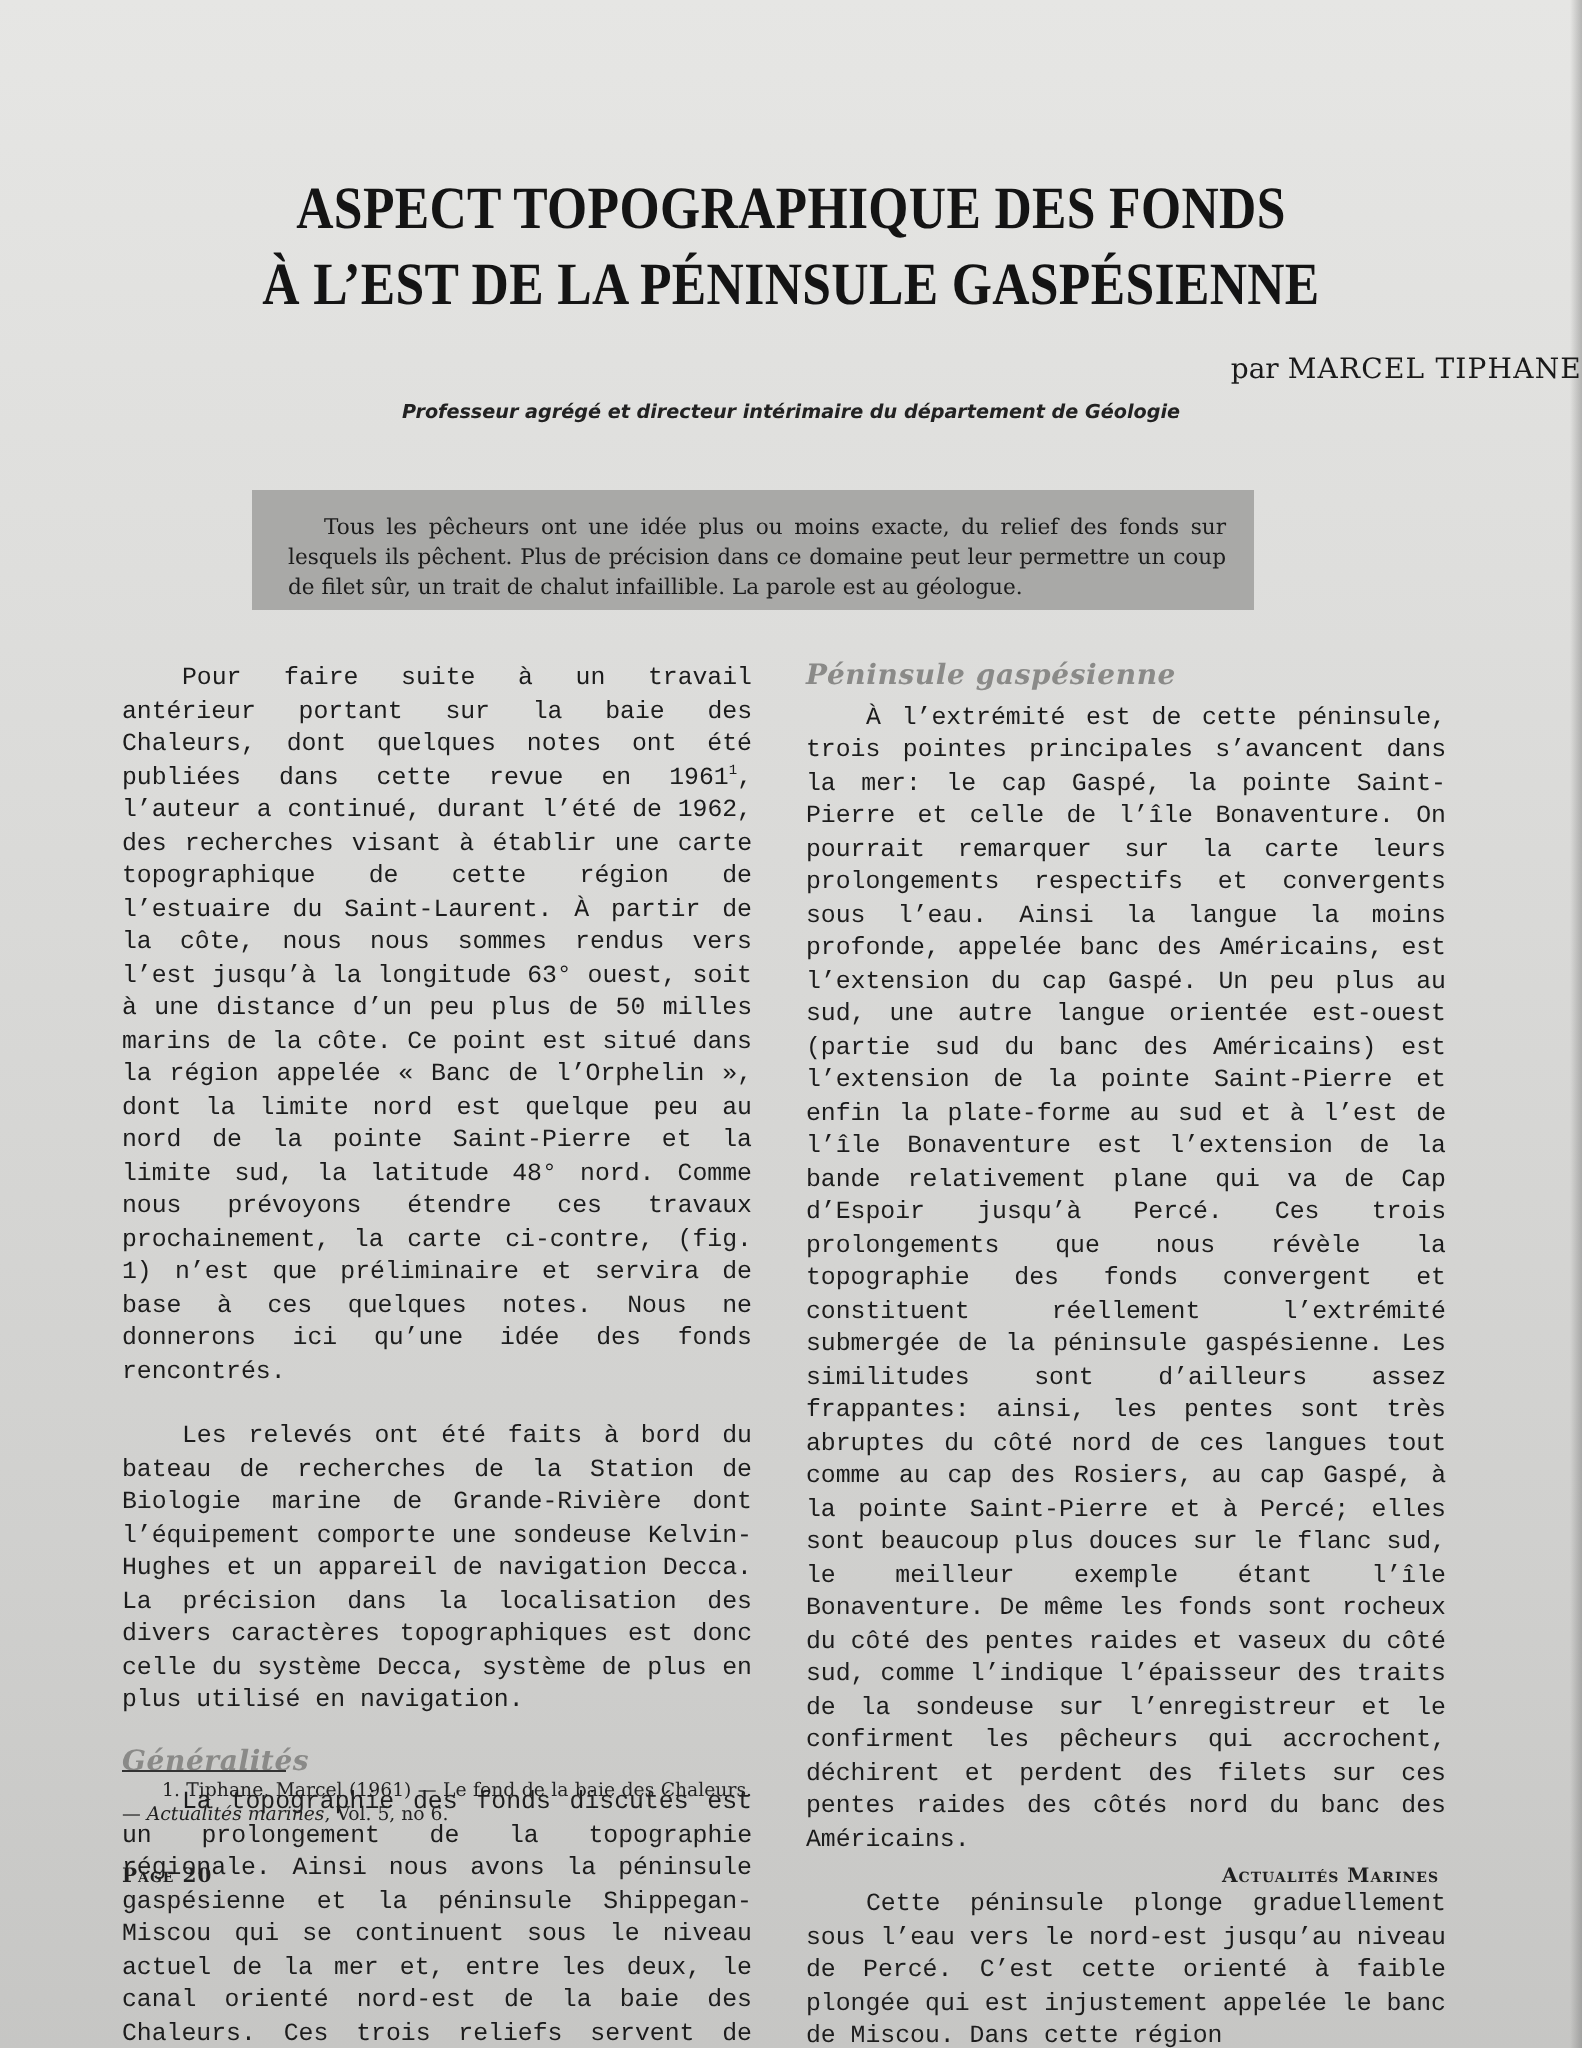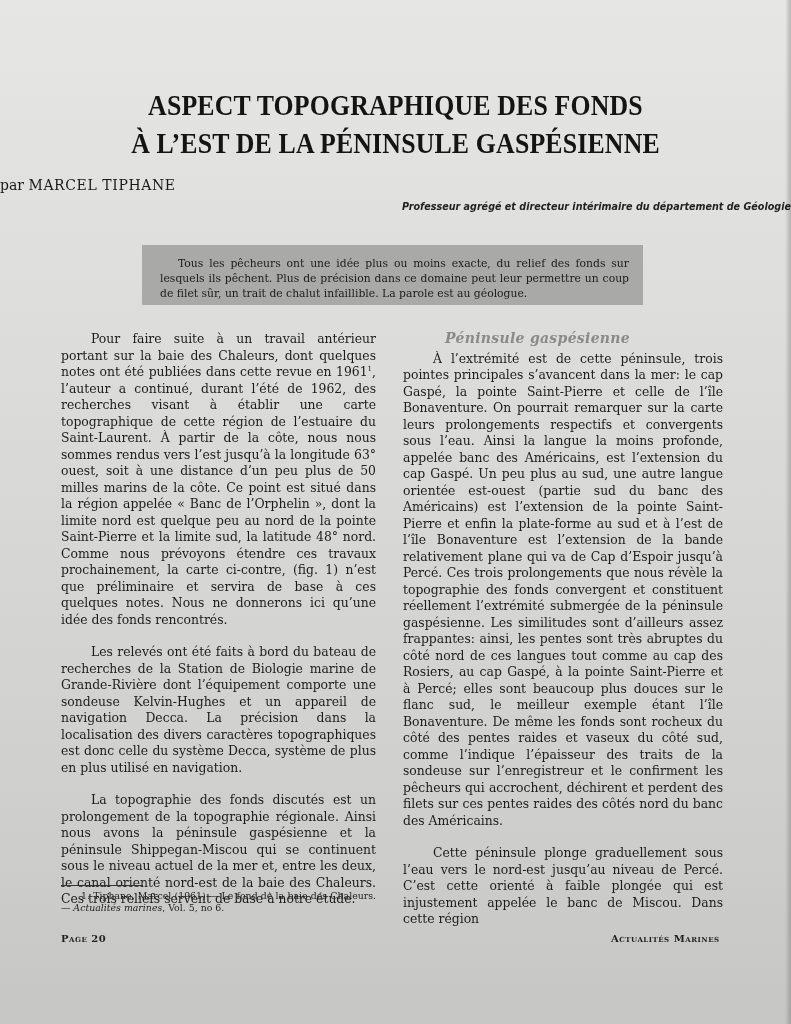--- a/index.html
+++ b/index.html
@@ -13,50 +13,50 @@
     position: absolute; right: 0; top: 0; width: 6px; height: 1024px;
     background: linear-gradient(90deg, rgba(0,0,0,0) 0%, rgba(90,90,90,0.35) 100%);
   }
   .title {
     position: absolute; left: 0; width: 791px; top: 86px; text-align: center;
     font-family: "Liberation Serif", serif; font-weight: bold;
     font-size: 30px; line-height: 38px; letter-spacing: 0.2px;
     color: #141414; transform: scaleX(0.86); transform-origin: 50% 0;
   }
   .byline {
-    position: absolute; left: 0; width: 791px; top: 177px; text-align: left;
+    position: absolute; left: 0; width: 791px; top: 177px; text-align: right;
     font-family: "DejaVu Serif", serif; font-size: 14px; color: #1a1a1a;
   }
   .byline .name { letter-spacing: 0.6px; }
   .affil {
-    position: absolute; left: 0; width: 791px; top: 200px; text-align: right;
+    position: absolute; left: 0; width: 791px; top: 200px; text-align: center;
     font-family: "DejaVu Sans", sans-serif; font-style: italic; font-weight: bold;
     font-size: 9.6px; line-height: 14px; color: #222;
   }
   .abstract {
-    position: absolute; left: 142px; top: 245px; width: 501px; height: 60px;
+    position: absolute; left: 126px; top: 245px; width: 501px; height: 60px;
     background: #a9a9a7; box-sizing: border-box; padding: 11px 14px 0 18px;
     font-family: "DejaVu Serif", serif; font-size: 10.8px; line-height: 15px;
     color: #1b1b1b; text-align: justify;
   }
   .abstract p { margin: 0; text-indent: 18px; }
   .col {
     position: absolute; top: 331px; width: 315px;
     font-family: "DejaVu Serif", serif; font-size: 12.4px; line-height: 16.5px;
     color: #1c1c1c; text-align: justify; hyphens: manual;
   }
   .col.left { left: 61px; }
   .col.right { left: 403px; width: 320px; top: 330px; }
-  .col p { margin: 0; text-indent: 30px; }
+  .col p { margin: 0; text-indent: 30px; font-family: Liberation Mono, monospace; }
   .col p + p { margin-top: 16px; }
   .heading {
     font-family: "DejaVu Serif", serif; font-style: italic; font-weight: bold;
     font-size: 14px; color: #8a8a88; margin: 14px 0 4px 0; letter-spacing: 0.3px;
   }
-  .col.right .heading:first-child { margin-top: 0; margin-left: 42px; }
+  .col.right .heading:first-child { margin-top: 0; }
   .footnote-rule {
     position: absolute; left: 61px; top: 885px; width: 82px; height: 1px; background: #333;
   }
   .footnote {
     position: absolute; left: 61px; top: 890px; width: 315px;
     font-family: "DejaVu Serif", serif; font-size: 9.4px; line-height: 12px; color: #222;
     text-align: justify;
   }
   .footnote p { margin: 0; text-indent: 20px; }
   .footnote .em { font-style: italic; }
@@ -88,20 +88,21 @@
   <div>Professeur agrégé et directeur intérimaire du département de Géologie</div>
 </div>
 
 <div class="abstract">
   <p>Tous les pêcheurs ont une idée plus ou moins exacte, du relief des fonds sur lesquels ils pêchent. Plus de précision dans ce domaine peut leur permettre un coup de filet sûr, un trait de chalut infaillible. La parole est au géologue.</p>
 </div>
 
 <div class="col left">
   <p><span>Pour faire suite à un travail antérieur portant sur la baie des Chaleurs, dont quelques notes ont été publiées dans cette revue en 1961</span><sup>1</sup><span>, l’auteur a continué, durant l’été de 1962, des recherches visant à établir une carte topographique de cette région de l’estuaire du Saint-Laurent. À partir de la côte, nous nous sommes rendus vers l’est jusqu’à la longitude 63° ouest, soit à une distance d’un peu plus de 50 milles marins de la côte. Ce point est situé dans la région appelée « Banc de l’Orphelin », dont la limite nord est quelque peu au nord de la pointe Saint-Pierre et la limite sud, la latitude 48° nord. Comme nous prévoyons étendre ces travaux prochainement, la carte ci-contre, (fig. 1) n’est que préliminaire et servira de base à ces quelques notes. Nous ne donnerons ici qu’une idée des fonds rencontrés.</span></p>
   <p>Les relevés ont été faits à bord du bateau de recherches de la Station de Biologie marine de Grande-Rivière dont l’équipement comporte une sondeuse Kelvin-Hughes et un appareil de navigation Decca. La précision dans la localisation des divers caractères topographiques est donc celle du système Decca, système de plus en plus utilisé en navigation.</p>
+  <div class="heading">Généralités</div>
   <p>La topographie des fonds discutés est un prolongement de la topographie régionale. Ainsi nous avons la péninsule gaspésienne et la péninsule Shippegan-Miscou qui se continuent sous le niveau actuel de la mer et, entre les deux, le canal orienté nord-est de la baie des Chaleurs. Ces trois reliefs servent de base à notre étude.</p>
 </div>
 
 <div class="footnote-rule"></div>
 <div class="footnote">
   <p><span>1.</span> <span>Tiphane, Marcel (1961) — Le fond de la baie des Chaleurs. — </span><span class="em">Actualités marines</span><span>, Vol. 5, no 6.</span></p>
 </div>
 
 <div class="col right">
   <div class="heading">Péninsule gaspésienne</div>

